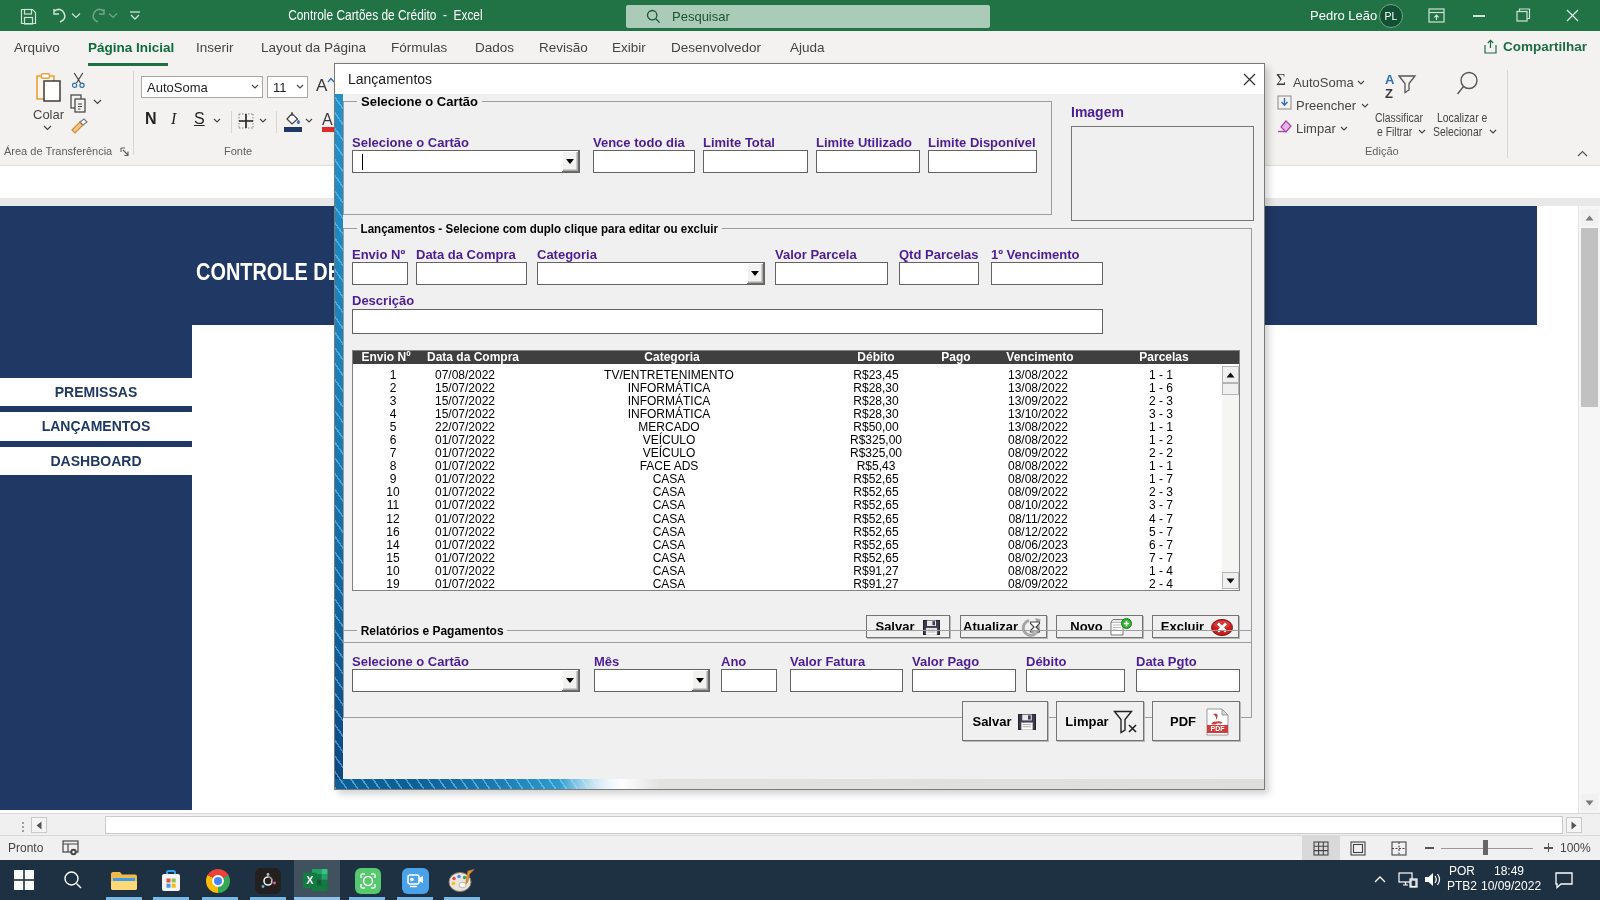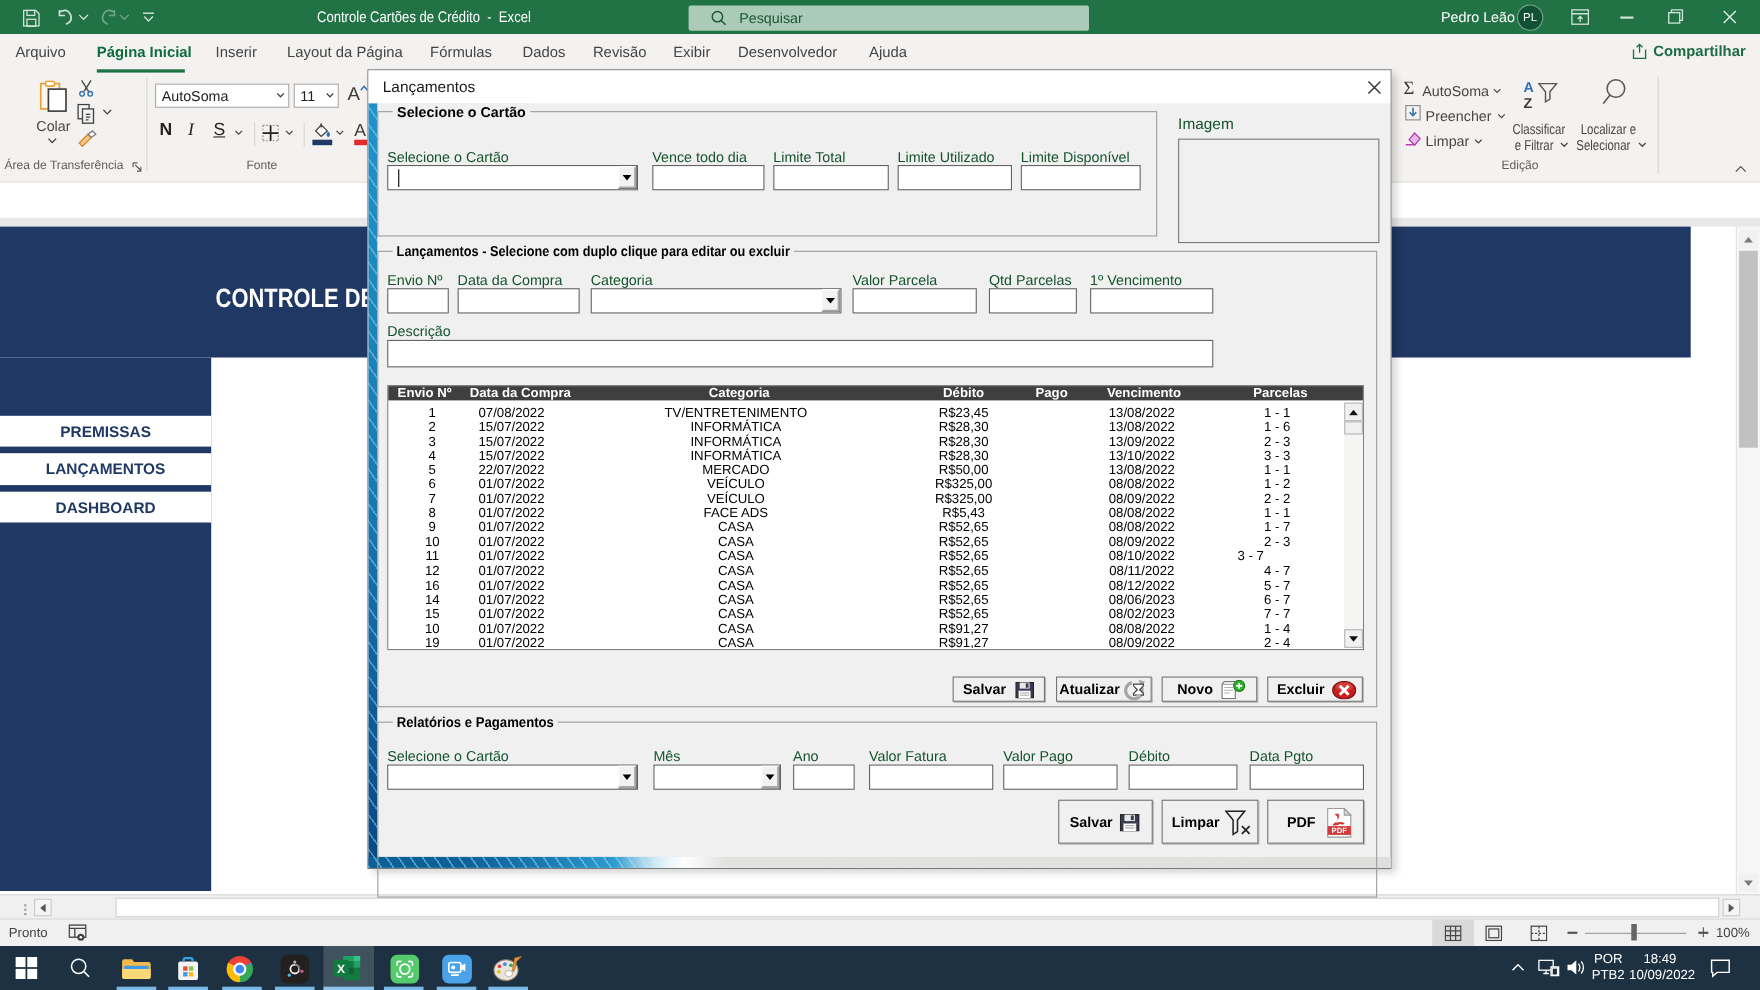--- a/index.html
+++ b/index.html
@@ -27,21 +27,21 @@
 
   
   #sheet { position:absolute; left:0; top:198px; width:1600px; height:615px; background:#fff; }
 
   
   #dlg { position:absolute; left:334px; top:63px; width:931px; height:727px; background:#f0f0f0; border:1px solid #7a7a7a; box-shadow:4px 4px 7px rgba(0,0,0,0.18); }
   #dlgtitle { position:absolute; left:0; top:0; width:929px; height:30px; background:#fff; }
   #dlgclient { position:absolute; left:0; top:30px; width:929px; height:695px; background:#f0f0f0; }
   .frame { position:absolute; border:1px solid #9d9d9d; }
   .frame .cap { position:absolute; top:-8px; left:13px; background:#f0f0f0; padding:0 4px; font-size:13px; font-weight:bold; color:#000; white-space:nowrap; }
-  .lbl { position:absolute; font-size:13px; font-weight:normal; color:#14532d; white-space:nowrap; }
+  .lbl { position:absolute; font-size:13px; font-weight:bold; color:#4c1d95; white-space:nowrap; }
   .tbox { position:absolute; background:#fff; border:1px solid #636363; height:23px; }
   .combo { position:absolute; background:#fff; border:1px solid #636363; height:23px; }
   .combo .dd { position:absolute; right:0; top:0; width:17px; height:21px; background:#f2f2f1; box-shadow:inset 1px 1px 0 #fff, inset -1.5px -1.5px 0 #a8a8a7; border-right:1px solid #6e6e6e; border-bottom:1px solid #6e6e6e; }
   .combo .dd:after { content:""; position:absolute; left:4px; top:8px; border:4.5px solid transparent; border-top:5.5px solid #000; }
   .btn { position:absolute; background:#f0f0f0; border:1px solid #747474; box-shadow:1px 1px 0 #b9b9b9; font-size:13px; font-weight:bold; color:#000; display:flex; align-items:center; justify-content:center; padding-right:26px; }
 
   #bluestrip-l { background:repeating-linear-gradient(55deg, rgba(150,220,250,.45) 0 1.5px, rgba(255,255,255,0) 1.5px 9px), linear-gradient(#2391c8, #1a7ab2 50%, #10619c 75%, #0a4680); }
   #bluestrip-b { background:linear-gradient(90deg, rgba(255,255,255,0) 0 225px, #fdfdfd 288px, #e2e2e1 325px, #dededd 929px), repeating-linear-gradient(55deg, rgba(150,220,250,.5) 0 1.5px, rgba(255,255,255,0) 1.5px 9px), linear-gradient(90deg,#0d5f98 0 80px, #1a7ab2 160px, #2d9ccf 225px, #fff 300px); }
   .lbh { position:absolute; transform:translateX(-50%); color:#fff; font-weight:bold; font-size:12px; white-space:nowrap; top:0; line-height:13px; }
   .lbc { position:absolute; transform:translateX(-50%); color:#000; font-size:12px; white-space:nowrap; line-height:13px; }
@@ -515,21 +515,21 @@
               <span class="lbc" style="left:112px;top:122.4px">01/07/2022</span>
               <span class="lbc" style="left:316px;top:122.4px">CASA</span>
               <span class="lbc" style="left:523px;top:122.4px">R$52,65</span>
               <span class="lbc" style="left:685px;top:122.4px">08/09/2022</span>
               <span class="lbc" style="left:808px;top:122.4px">2 - 3</span>
               <span class="lbc" style="left:40px;top:135.4px">11</span>
               <span class="lbc" style="left:112px;top:135.4px">01/07/2022</span>
               <span class="lbc" style="left:316px;top:135.4px">CASA</span>
               <span class="lbc" style="left:523px;top:135.4px">R$52,65</span>
               <span class="lbc" style="left:685px;top:135.4px">08/10/2022</span>
-              <span class="lbc" style="left:784px;top:135.4px">3 - 7</span>
+              <span class="lbc" style="left:808px;top:135.4px">3 - 7</span>
               <span class="lbc" style="left:40px;top:148.5px">12</span>
               <span class="lbc" style="left:112px;top:148.5px">01/07/2022</span>
               <span class="lbc" style="left:316px;top:148.5px">CASA</span>
               <span class="lbc" style="left:523px;top:148.5px">R$52,65</span>
               <span class="lbc" style="left:685px;top:148.5px">08/11/2022</span>
               <span class="lbc" style="left:808px;top:148.5px">4 - 7</span>
               <span class="lbc" style="left:40px;top:161.5px">16</span>
               <span class="lbc" style="left:112px;top:161.5px">01/07/2022</span>
               <span class="lbc" style="left:316px;top:161.5px">CASA</span>
               <span class="lbc" style="left:523px;top:161.5px">R$52,65</span>
@@ -603,21 +603,21 @@
         <div class="btn" style="left:808px;top:386px;width:87px;height:23px">
             <span>Excluir</span>
           <svg class="abs" style="left:58px;top:3px" width="22" height="17" viewBox="0 0 22 17">
               <ellipse cx="11" cy="8.5" rx="10.5" ry="8" fill="#c81e1e" stroke="#7a1010"></ellipse>
               <ellipse cx="11" cy="5.5" rx="8" ry="4" fill="#e05050" opacity="0.6"></ellipse>
               <path d="M7 4.5 L15 12.5 M15 4.5 L7 12.5" stroke="#fff" stroke-width="2.6"></path>
             </svg>
         </div>
       </div>
 
-      <div class="frame" style="left:8px;top:562px;width:909px;height:160px">
+      <div class="frame" style="left:8px;top:536px;width:909px;height:88px">
         <span class="cap" style="transform:scaleX(0.92);transform-origin:left">Relatórios e Pagamentos</span>
         <span class="lbl" style="left:8px;top:23px">Selecione o Cartão</span>
         <div class="combo" style="left:8px;top:38px;width:228px">
             <span class="dd"></span>
           </div>
         <span class="lbl" style="left:250px;top:23px">Mês</span>
         <div class="combo" style="left:250px;top:38px;width:116px">
             <span class="dd"></span>
           </div>
         <span class="lbl" style="left:377px;top:23px">Ano</span>

